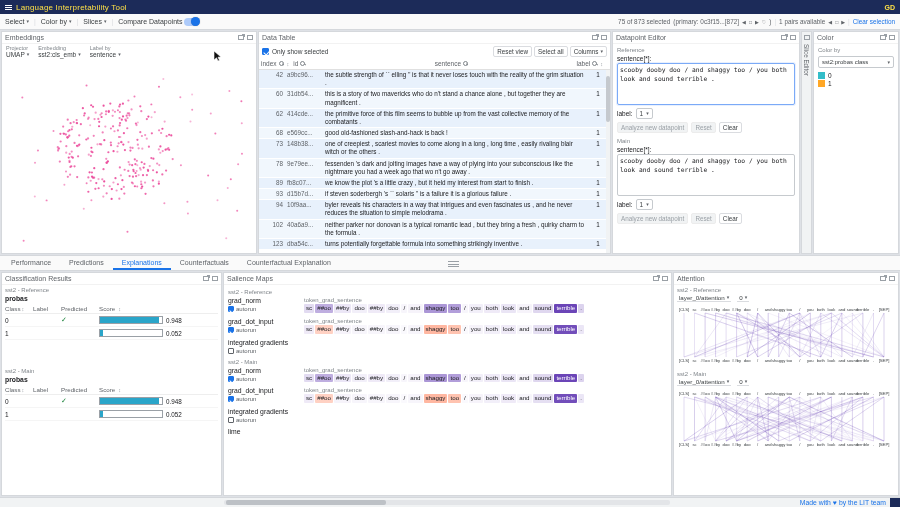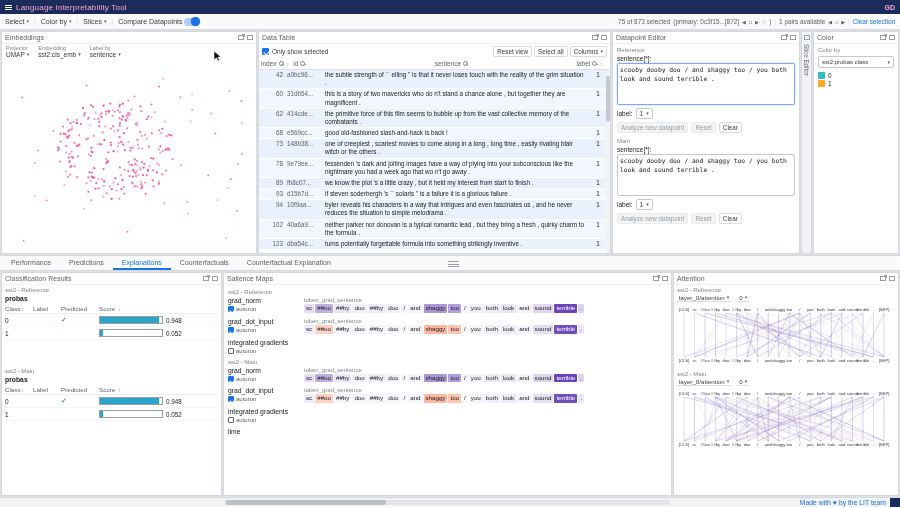--- a/index.html
+++ b/index.html
@@ -1,19 +1,19 @@
 <!DOCTYPE html>
 <html><head>
 <meta charset="utf-8">
 <style>
   *{box-sizing:border-box;margin:0;padding:0}
   html,body{margin:0;padding:0;background:#fff}
   #app{position:relative;width:900px;height:507px;background:#dee1e6;font-family:"Liberation Sans",sans-serif;color:#202124;overflow:hidden}
   
-  .topbar{position:absolute;left:0;top:0;width:900px;height:14px;background:#1c2b59;color:#f9a8d4;display:flex;align-items:center;gap:4px;padding:0 5px;z-index:5}
+  .topbar{position:absolute;left:0;top:0;width:900px;height:14px;background:#1c2b59;color:#fde047;display:flex;align-items:center;gap:4px;padding:0 5px;z-index:5}
   .menu-ic{width:7px;height:5px;border-top:1px solid #fff;border-bottom:1px solid #fff;position:relative;display:inline-block}
   .menu-ic::after{content:"";position:absolute;left:0;top:1.5px;width:100%;height:1px;background:#fff}
   .topbar .title{font-size:8px;letter-spacing:.2px}
   .topbar .avatar{margin-left:auto;font-size:7px;font-weight:bold}
   
   .toolbar{position:absolute;left:0;top:14px;width:900px;height:16px;background:#fafafa;border-bottom:1px solid #d5d8dc;display:flex;align-items:center;gap:5px;padding:0 5px;font-size:7px;color:#3c4043;z-index:5}
   .tb-menus{display:flex;align-items:center;gap:5px}
   .tb-menu{display:flex;align-items:center;gap:2px;cursor:pointer;white-space:nowrap}
   .tb-sep{color:#dadce0}
   .caret{font-size:5px;color:#5f6368;line-height:1}

